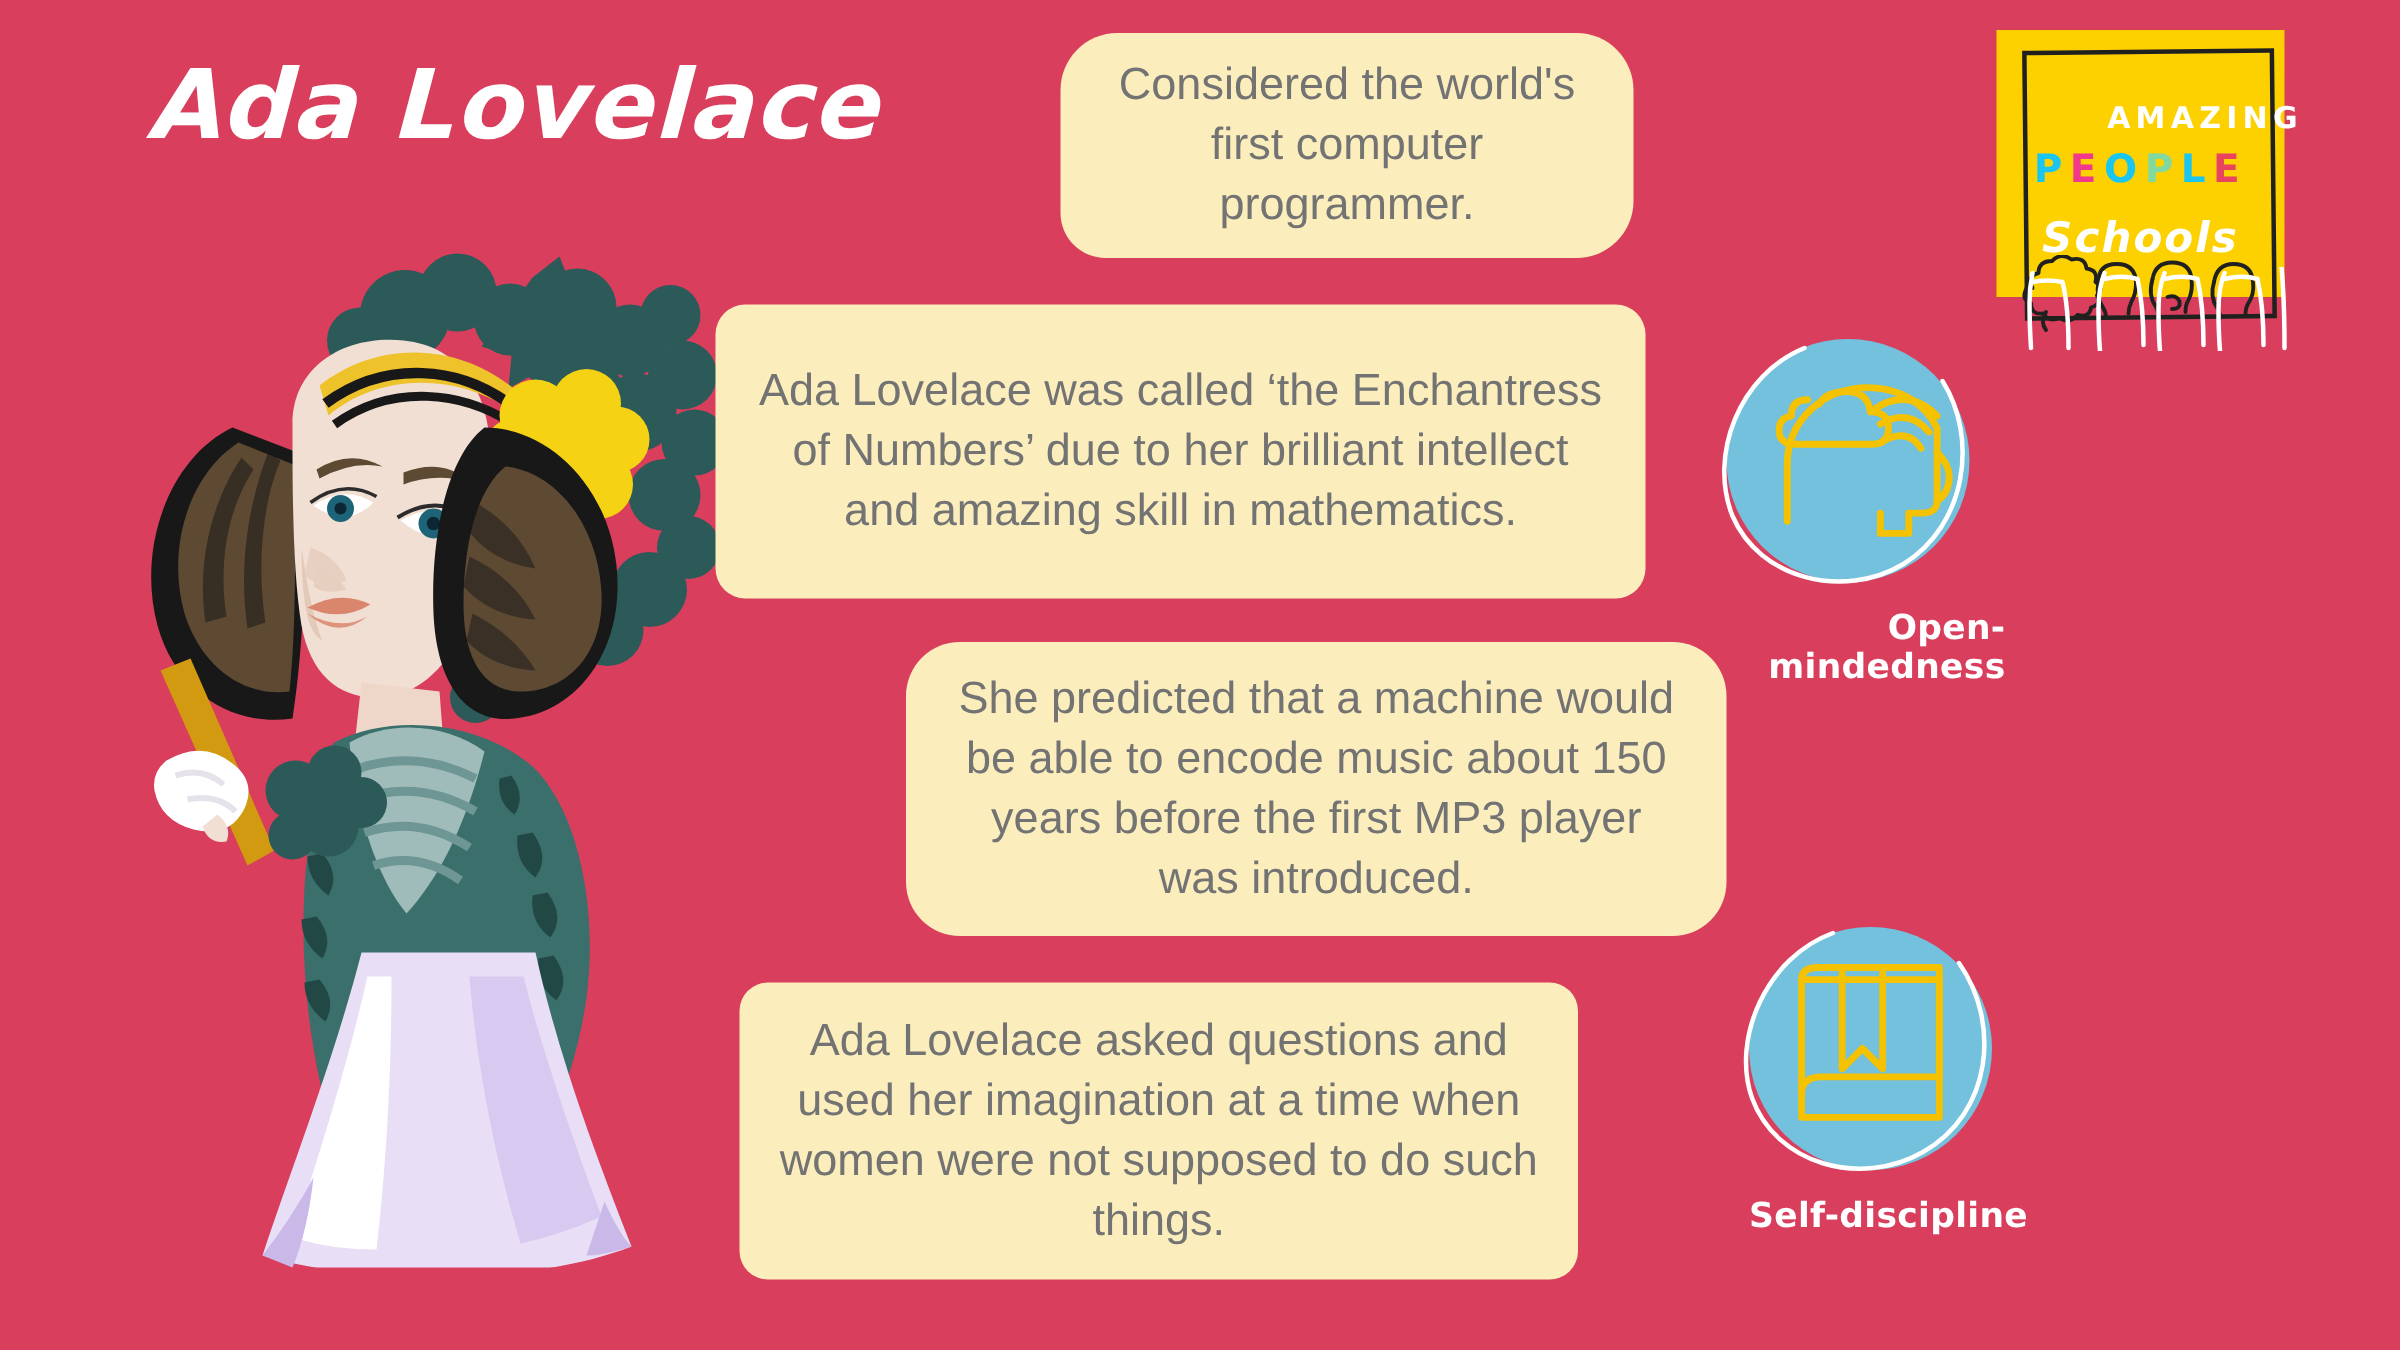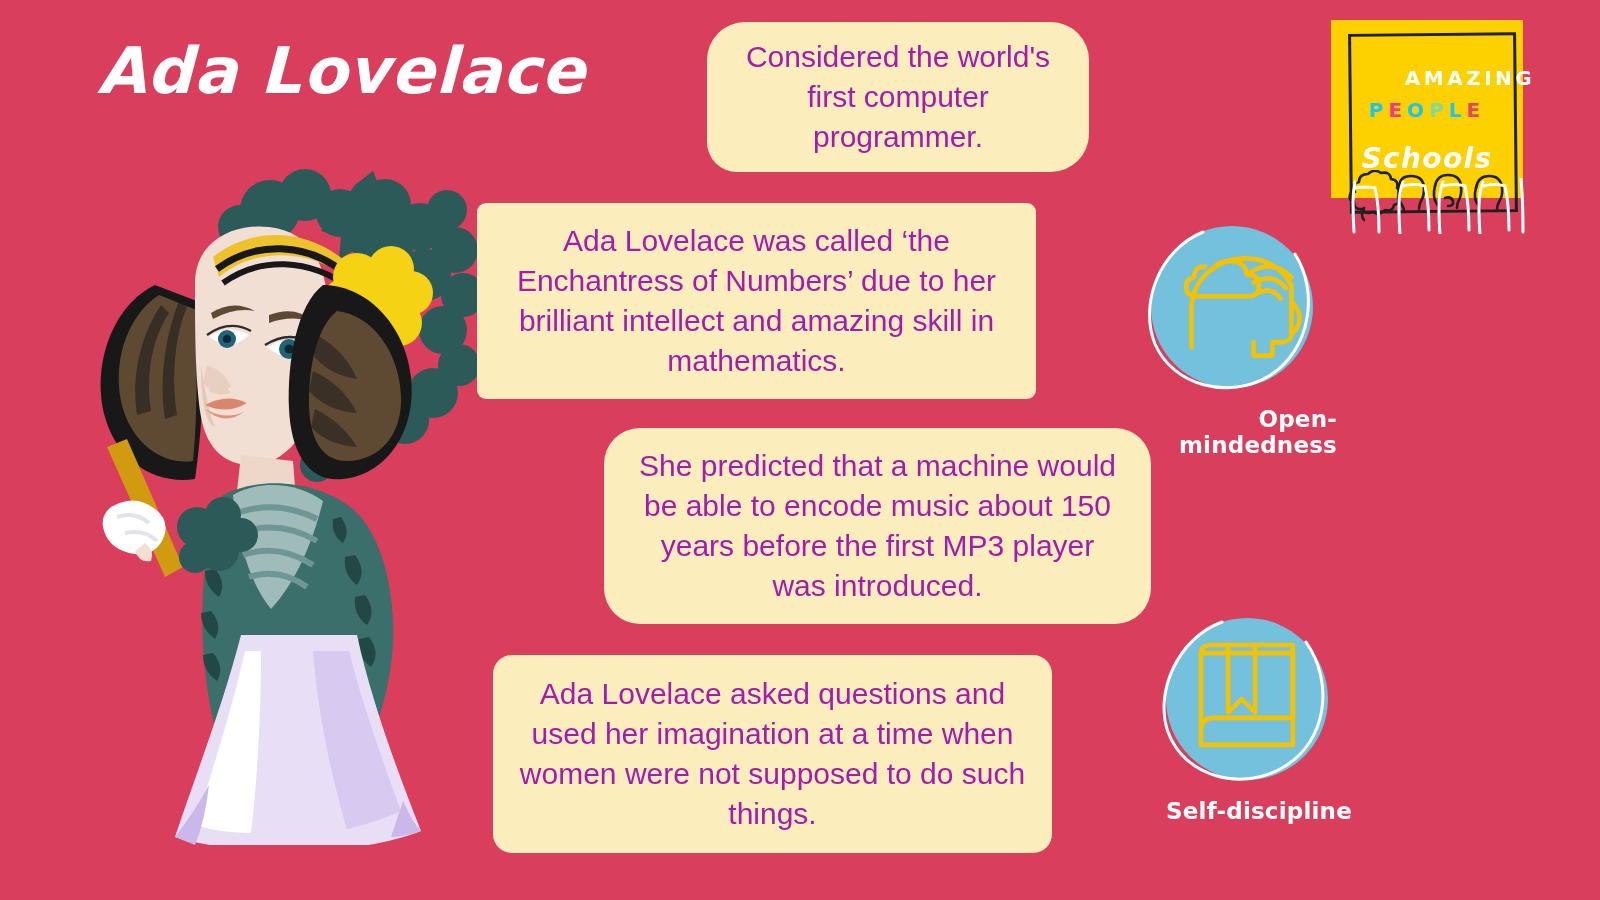--- a/index.html
+++ b/index.html
@@ -30,34 +30,34 @@
     font-style: italic;
     transform: skewX(-4deg);
     line-height: 1.05;
     white-space: nowrap;
   }
 
   
   .bubble {
     position: absolute;
     background: #fbeebc;
-    color: #a21caf;
+    color: #737373;
     border-radius: 34px;
     box-sizing: border-box;
     display: flex;
     align-items: center;
     justify-content: center;
     text-align: center;
     font-family: "Liberation Sans", sans-serif;
     font-size: 30px;
     line-height: 1.33;
     padding: 16px 26px;
   }
   #bubble-1 { left: 707px; top: 22px;  width: 382px; height: 150px; font-size: 30px; border-radius: 38px 38px 38px 30px; }
-  #bubble-2 { left: 477px; top: 203px; width: 559px; height: 196px; font-size: 30px; border-radius: 9px; }
+  #bubble-2 { left: 477px; top: 203px; width: 620px; height: 196px; font-size: 30px; border-radius: 20px; }
   #bubble-3 { left: 604px; top: 428px; width: 547px; height: 196px; font-size: 30px; border-radius: 36px; }
   #bubble-4 { left: 493px; top: 655px; width: 559px; height: 198px; font-size: 30px; border-radius: 19px; }
 
   
   .value {
     position: absolute;
     width: 210px;
     text-align: right;
   }
   .value .disc-wrap {
@@ -134,21 +134,21 @@
   }
   #logo .amazing {
     top: 46px;
     color: #ffffff;
     font-size: 20px;
     letter-spacing: 3.5px;
     padding-left: 43px;
   }
   #logo .people {
     top: 78px;
-    font-size: 20px;
+    font-size: 26px;
     letter-spacing: 5px;
   }
   #logo .schools {
     top: 122px;
     color: #ffffff;
     font-size: 28px;
     letter-spacing: 1.4px;
     font-style: italic;
   }
   #logo .crowd { position: absolute; left: 0; top: 150px; width: 192px; height: 72px; }

